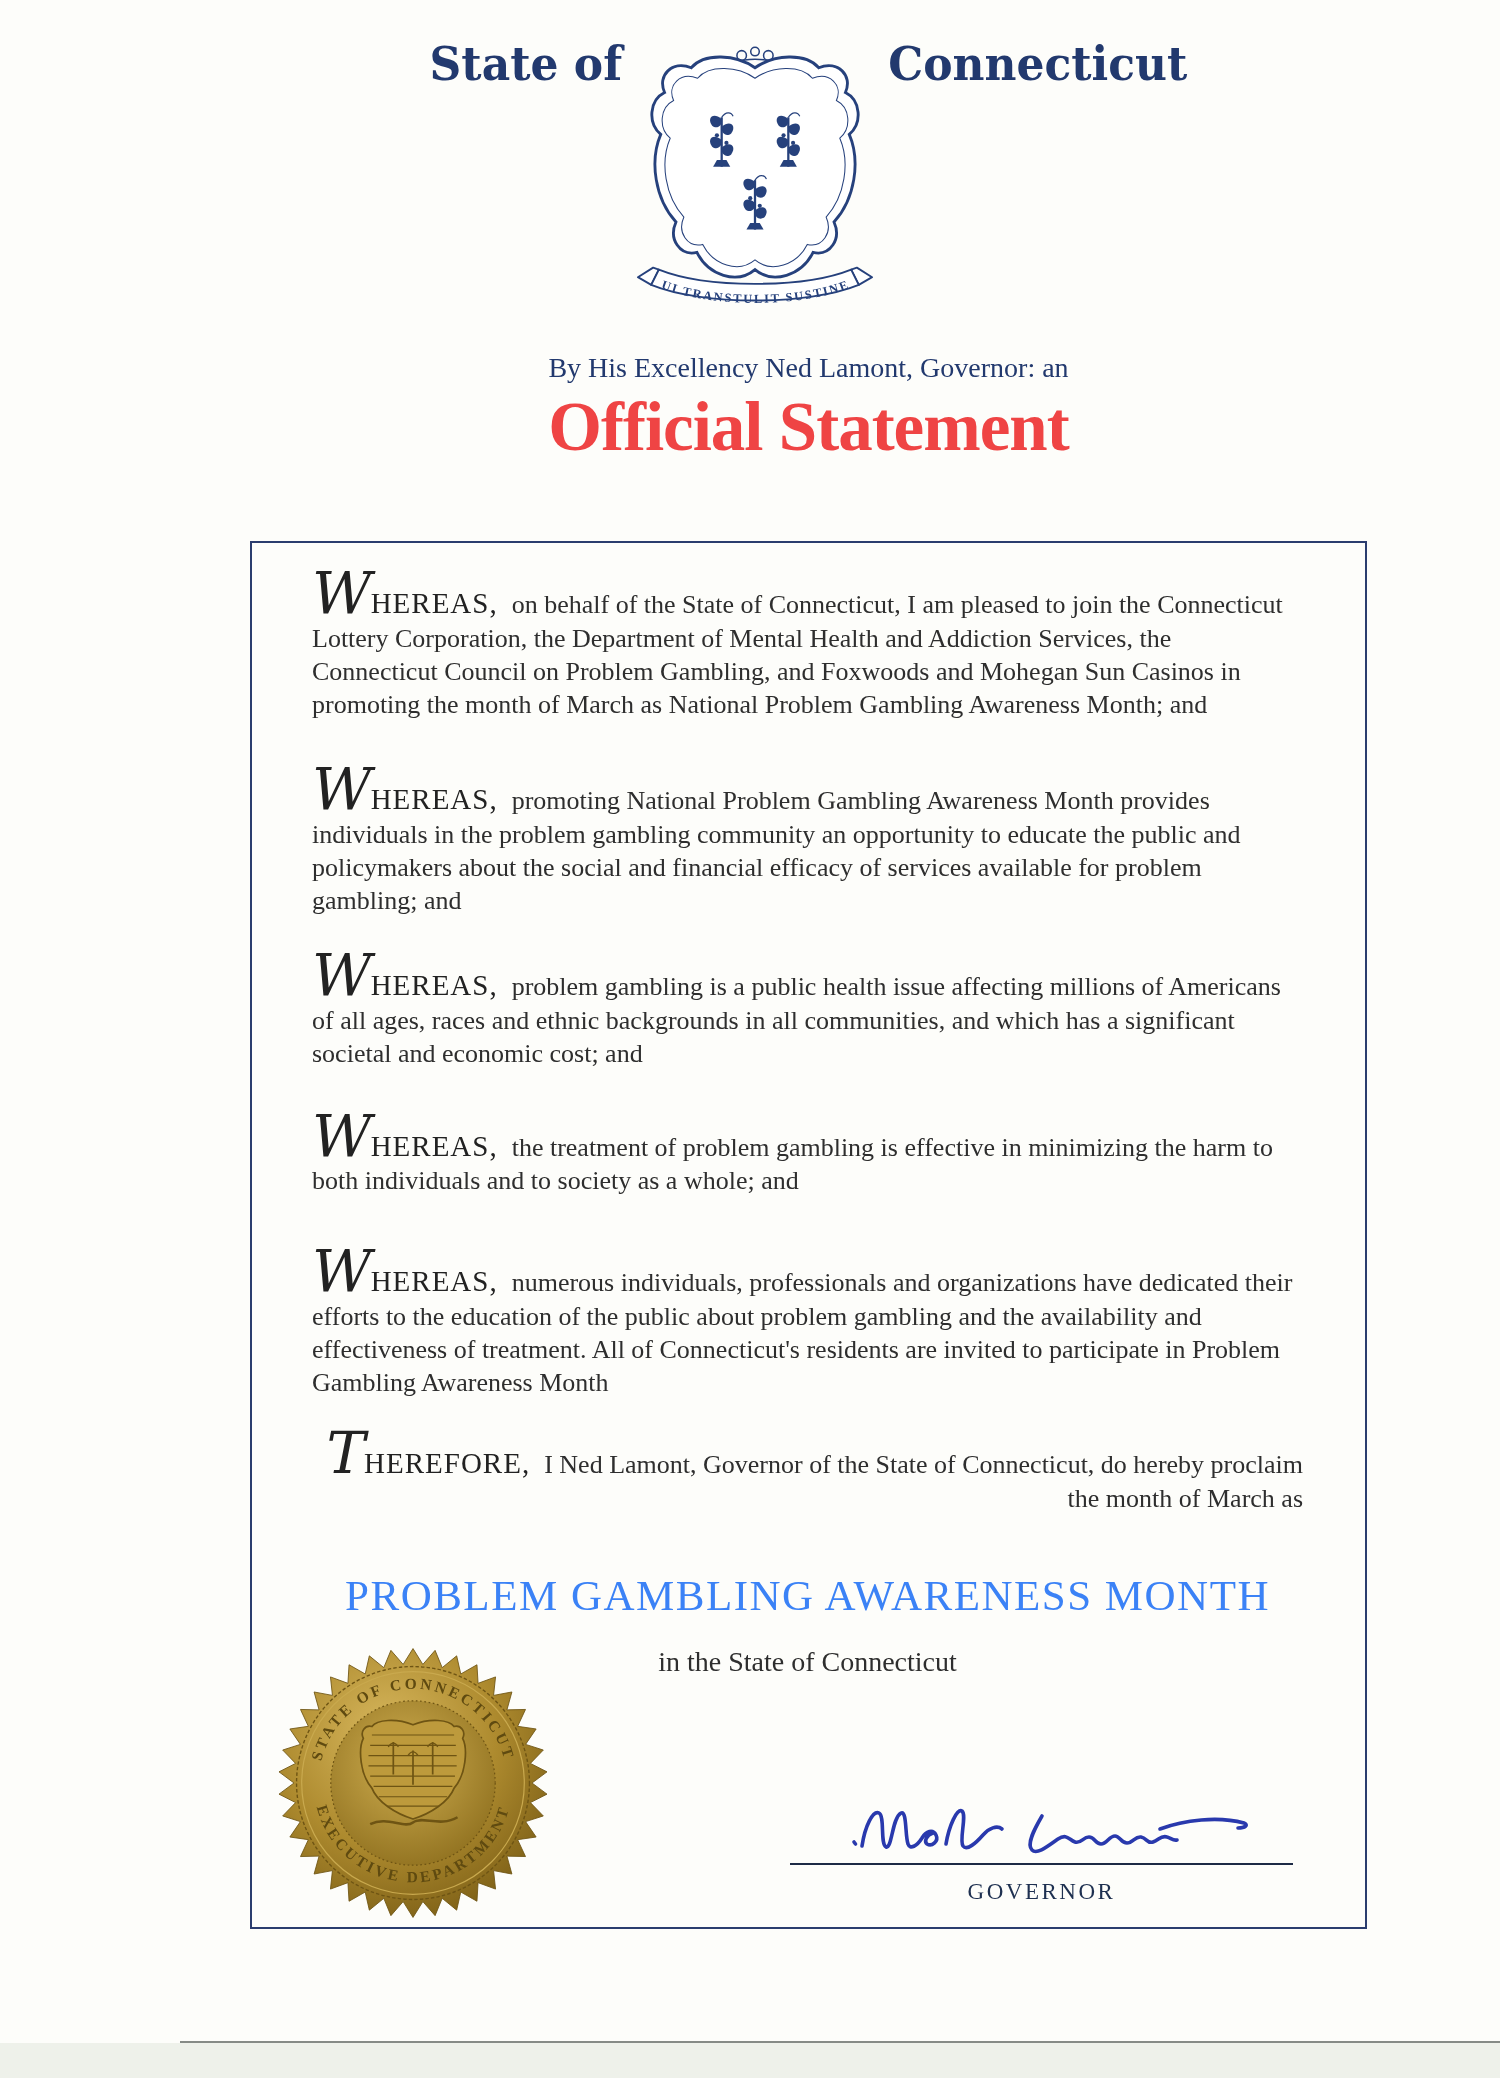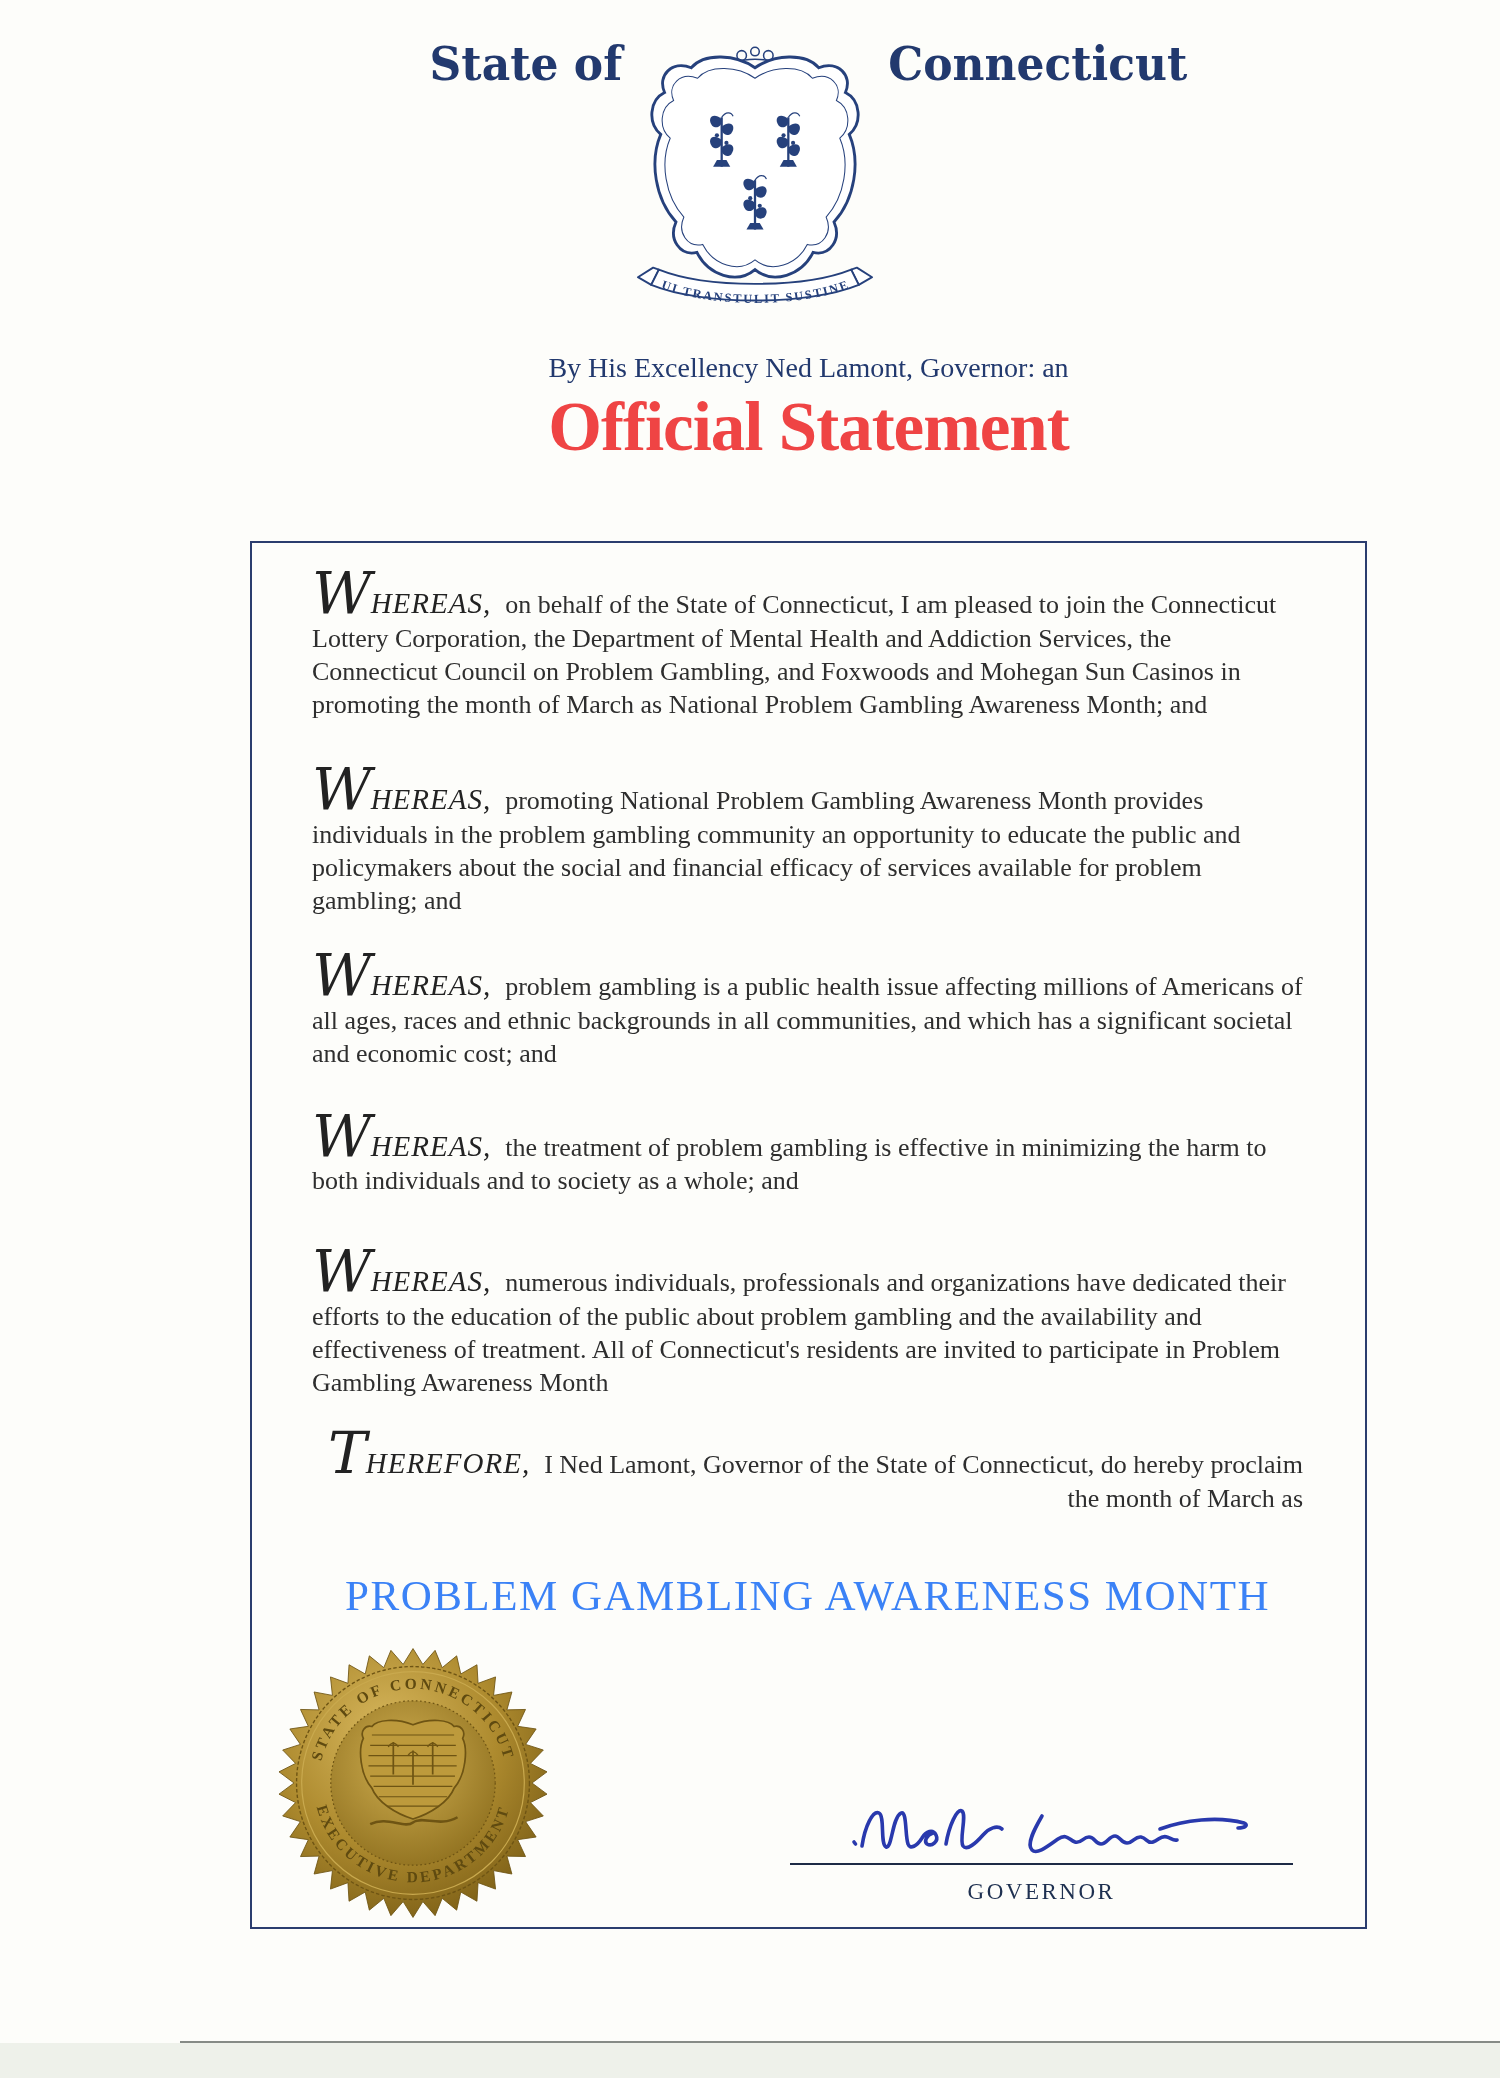--- a/index.html
+++ b/index.html
@@ -28,21 +28,21 @@
   .p1{margin-top:22px;}
   .p2{margin-top:60px;}
   .p3{margin-top:50px;}
   .p4{margin-top:58px;}
   .p5{margin-top:66px;}
   .p6{margin-top:46px;text-align:right;}
   .lead{
     font-family:"DejaVu Serif",serif;font-style:italic;font-size:58px;
     line-height:0;color:#222;letter-spacing:-2px;margin-right:1px;
   }
-  .caps{font-size:29px;color:#222;letter-spacing:1px;margin-right:14px;font-style:italic;}
+  .caps{font-size:29px;color:#222;letter-spacing:1px;margin-right:14px;}
   .proc-title{
     margin-top:56px;text-align:center;font-size:43px;color:#3b82f6;
     letter-spacing:1.5px;white-space:nowrap;
   }
   .proc-sub{margin-top:26px;text-align:center;font-size:28px;color:#2e2e2e;}
   
   .seal-svg{position:absolute;left:276px;top:1646px;width:274px;height:274px;}
   
   .sig-svg{position:absolute;left:846px;top:1796px;width:410px;height:72px;}
   .sig-line{position:absolute;left:790px;top:1863px;width:503px;height:2px;background:#1d2a45;}
@@ -133,20 +133,21 @@
 
     <p class="para p5">
       <span class="lead">W</span><span class="caps">HEREAS,</span><span>numerous individuals, professionals and organizations have dedicated their efforts to the education of the public about problem gambling and the availability and effectiveness of treatment. All of Connecticut's residents are invited to participate in Problem Gambling Awareness Month</span>
     </p>
 
     <p class="para p6">
       <span class="lead">T</span><span class="caps">HEREFORE,</span><span>I Ned Lamont, Governor of the State of Connecticut, do hereby proclaim the month of March as</span>
     </p>
 
     <div class="proc-title">PROBLEM GAMBLING AWARENESS MONTH</div>
+    <div class="proc-sub">in the State of Connecticut</div>
   </div>
 
   <svg class="seal-svg" viewBox="0 0 320 320">
     <defs>
       <radialGradient id="goldG" cx="40%" cy="32%" r="75%">
         <stop offset="0" stop-color="#d8b85e"></stop>
         <stop offset="0.55" stop-color="#ad8a2e"></stop>
         <stop offset="1" stop-color="#7a5d15"></stop>
       </radialGradient>
       <radialGradient id="goldC" cx="45%" cy="38%" r="70%">

